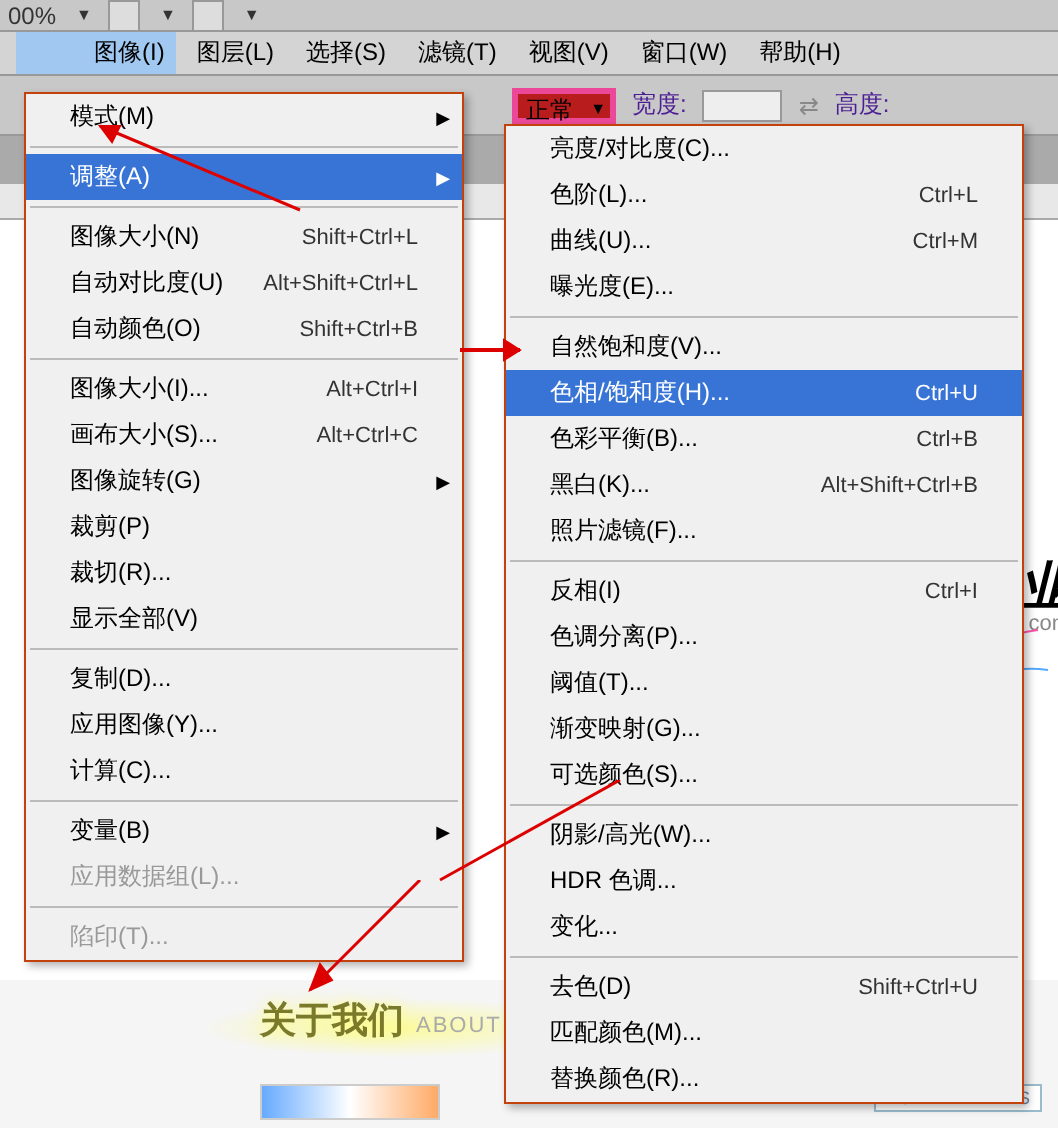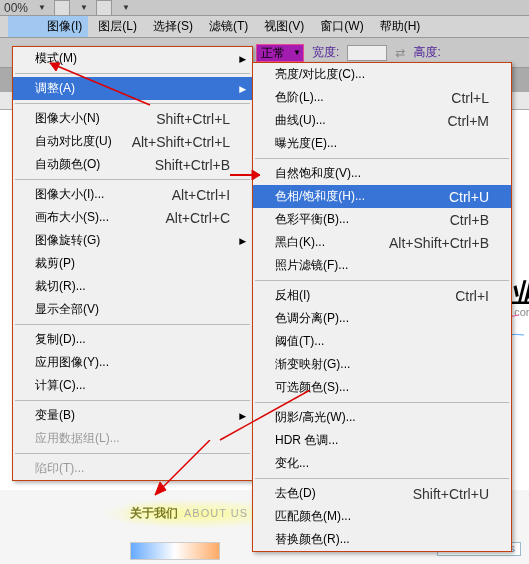--- a/index.html
+++ b/index.html
@@ -8,50 +8,50 @@
 .toolbar-top { height: 16px; background: #c8c8c8; border-bottom: 1px solid #999; display: flex; align-items: center; padding: 0 4px; gap: 8px; }
 .zoom-text { color: #333; }
 .icon-box { width: 16px; height: 16px; background: #ddd; border: 1px solid #999; display: inline-block; }
 .dropdown-arrow { font-size: 8px; color: #333; margin-left: 2px; }
 
 .menubar { height: 22px; background: #d4d4d4; border-bottom: 1px solid #999; display: flex; align-items: center; padding: 0 8px; gap: 4px; }
 .menu-item { padding: 2px 6px; cursor: default; }
 .menu-item:hover, .menu-item.active { background: #a0c8f0; padding-left: 39px; }
 
 .options-bar { height: 30px; background: #c8c8c8; border-bottom: 1px solid #999; display: flex; align-items: center; padding: 0 8px; gap: 8px; position: relative; z-index: 1; }
-.select-box { border: 1px solid #ec4899; background: #a21caf; padding: 1px 18px 1px 4px; position: relative; height: 18px; line-height: 14px; }
+.select-box { border: 3px solid #ec4899; background: #b91c1c; padding: 1px 18px 1px 4px; position: relative; height: 18px; line-height: 14px; }
 .select-box::after { content: "▼"; position: absolute; right: 2px; top: 1px; font-size: 8px; }
 .label-disabled { color: #4c1d95; }
 
 .tab-bar { height: 24px; background: #aaa; padding: 0 12px; display: flex; align-items: center; }
 .doc-tab { background: #d8d8d8; border: 1px solid #888; border-bottom: none; padding: 2px 10px; font-size: 11px; color: #333; }
 .doc-tab .close { margin-left: 8px; color: #666; }
 
 .ruler { height: 18px; background: #e8e8e8; border-bottom: 1px solid #aaa; }
 .canvas { background: #fff; height: 380px; position: relative; }
 
 
 .menu-panel { position: absolute; background: #f0f0f0; border: 1px solid #c2410c; box-shadow: 2px 2px 4px rgba(0,0,0,0.3); z-index: 100; min-width: 220px; }
 .menu-panel .row { display: flex; justify-content: space-between; align-items: center; padding: 3px 22px 3px 22px; white-space: nowrap; position: relative; }
 .menu-panel .row.disabled { color: #999; }
 .menu-panel .row.highlight { background: #3874d6; color: #fff; }
 .menu-panel .row .arrow { position: absolute; right: 6px; font-size: 9px; }
 .menu-panel .sep { height: 1px; background: #bbb; margin: 3px 2px; }
-.shortcut { color: #333; margin-left: 20px; font-size: 14px; }
+.shortcut { color: #333; margin-left: 20px; font-size: 11px; }
 .row.highlight .shortcut { color: #fff; }
 
 .panel-image { top: 46px; left: 12px; }
 .panel-adjust { top: 62px; left: 252px; min-width: 260px; }
 
 
 .annot-arrow { position: absolute; pointer-events: none; z-index: 200; }
 .arrow-red { stroke: #d00; fill: #d00; }
 
 .about-us { position: absolute; bottom: 42px; left: 130px; display: flex; align-items: baseline; gap: 6px; }
-.about-cn { font-family: KaiTi, SimSun; font-size: 12px; color: #7a7a2a; font-weight: bold; text-shadow: 0 0 8px #ffff80; }
+.about-cn { font-family: KaiTi, SimSun; font-size: 18px; color: #7a7a2a; font-weight: bold; text-shadow: 0 0 8px #ffff80; }
 .about-en { font-size: 11px; color: #aaa; letter-spacing: 1px; }
 .glow { position: absolute; bottom: 35px; left: 100px; width: 200px; height: 30px; background: radial-gradient(ellipse, rgba(255,255,100,0.6), transparent 70%); }
 
 .thumb { position: absolute; bottom: 4px; left: 130px; width: 90px; height: 18px; background: linear-gradient(to right, #6af, #fff, #fa6); border: 1px solid #ccc; }
 
 .badge { position: absolute; bottom: 8px; right: 8px; font-size: 9px; color: #68a; border: 1px solid #9bc; padding: 1px 4px; letter-spacing: 1px; background: #fff; }
 
 .ent-text { position: absolute; right: -6px; top: 276px; font-family: SimSun; font-size: 26px; font-weight: bold; font-style: italic; color: #000; }
 .ent-sub { position: absolute; right: -6px; top: 306px; font-size: 11px; color: #888; }
 .curve { position: absolute; right: 0; top: 310px; width: 80px; height: 60px; }

